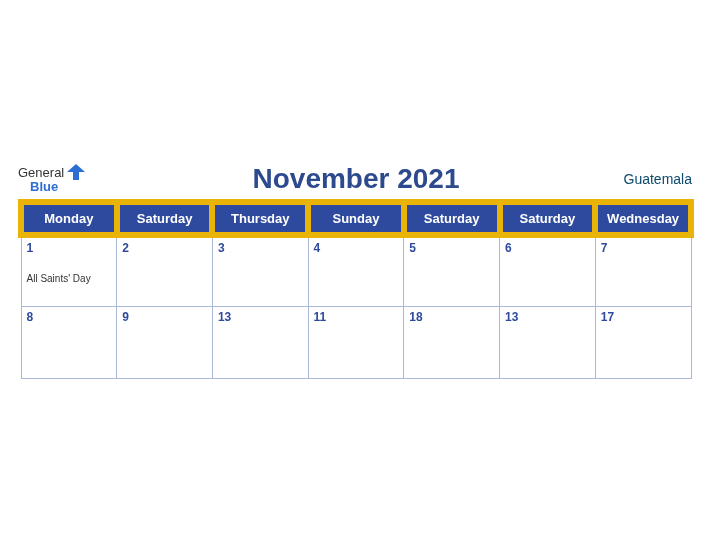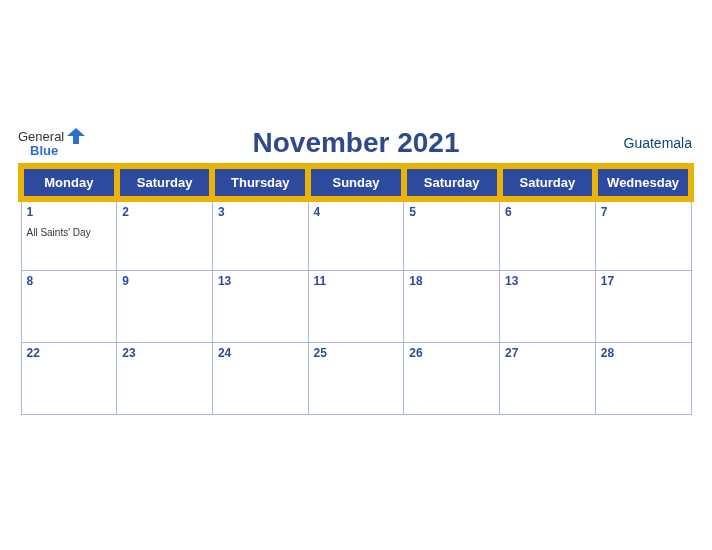--- a/index.html
+++ b/index.html
@@ -86,21 +86,21 @@
     }
     .day-number {
       font-size: 12px;
       font-weight: bold;
       color: #2e4a9e;
       display: block;
     }
     .holiday-text {
       font-size: 10px;
       color: #333;
-      margin-top: 8px;
+      margin-top: 18px;
       display: block;
     }
     .empty-cell {
       background: #fff;
     }
   </style>
 </head>
 <body>
 
 <div class="calendar-wrapper">
@@ -172,38 +172,15 @@
           <td>
             <span class="day-number">18</span>
           </td>
           <td>
             <span class="day-number">13</span>
           </td>
           <td>
             <span class="day-number">17</span>
           </td>
         </tr>
-        <tr>
-          <td>
-            <span class="day-number">22</span>
-          </td>
-          <td>
-            <span class="day-number">23</span>
-          </td>
-          <td>
-            <span class="day-number">24</span>
-          </td>
-          <td>
-            <span class="day-number">25</span>
-          </td>
-          <td>
-            <span class="day-number">26</span>
-          </td>
-          <td>
-            <span class="day-number">27</span>
-          </td>
-          <td>
-            <span class="day-number">28</span>
-          </td>
-        </tr>
       </tbody>
   </table>
 </div>
 
 </body></html>

